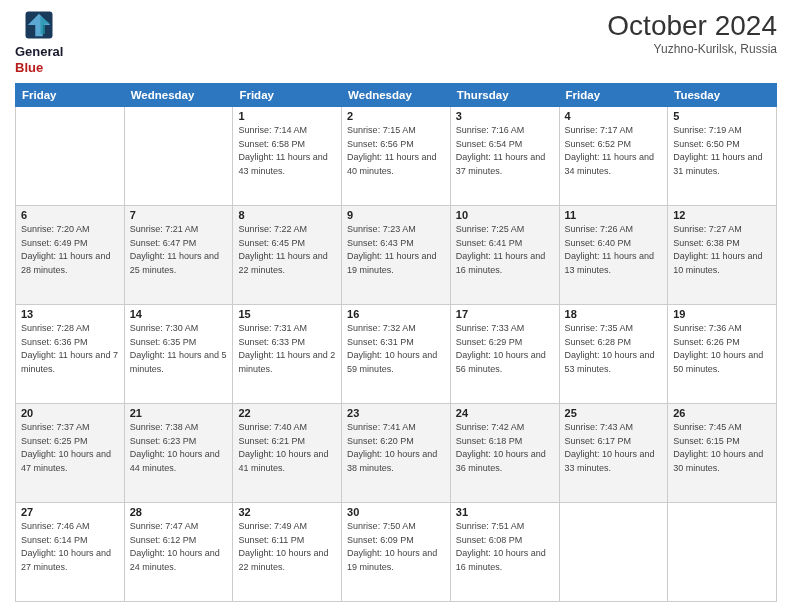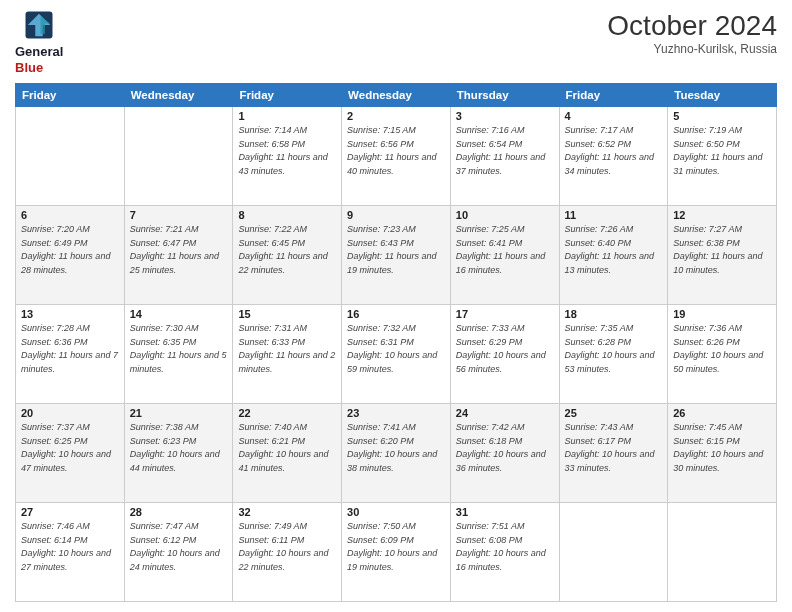--- a/index.html
+++ b/index.html
@@ -82,21 +82,20 @@
       font-size: 11px;
       font-weight: bold;
       color: #222;
       display: block;
       margin-bottom: 2px;
     }
     .day-info {
       line-height: 1.5;
       color: #444;
       font-size: 9px;
-      font-style: italic;
     }
     .empty-cell {
       background: #f9f9f9;
     }
     tr:nth-child(odd) td {
       background-color: #ffffff;
     }
     tr:nth-child(even) td {
       background-color: #f3f3f3;
     }

